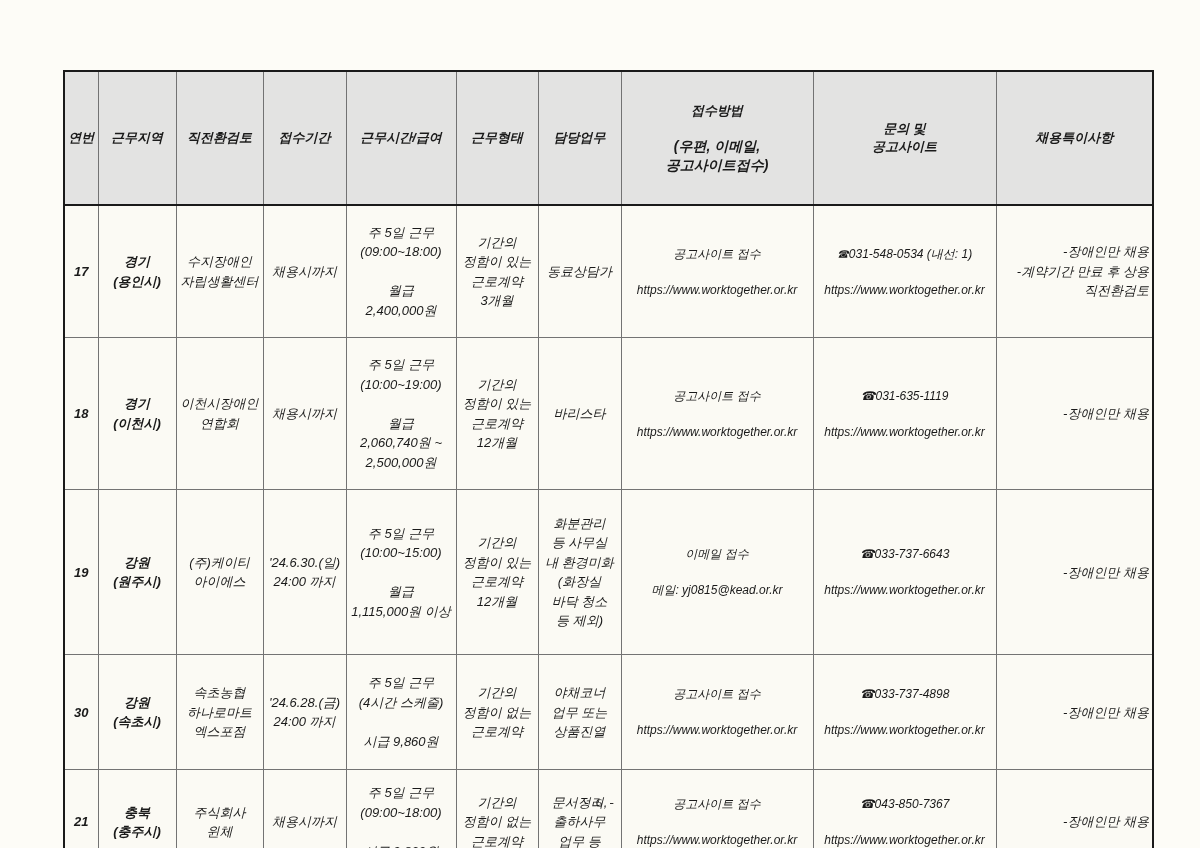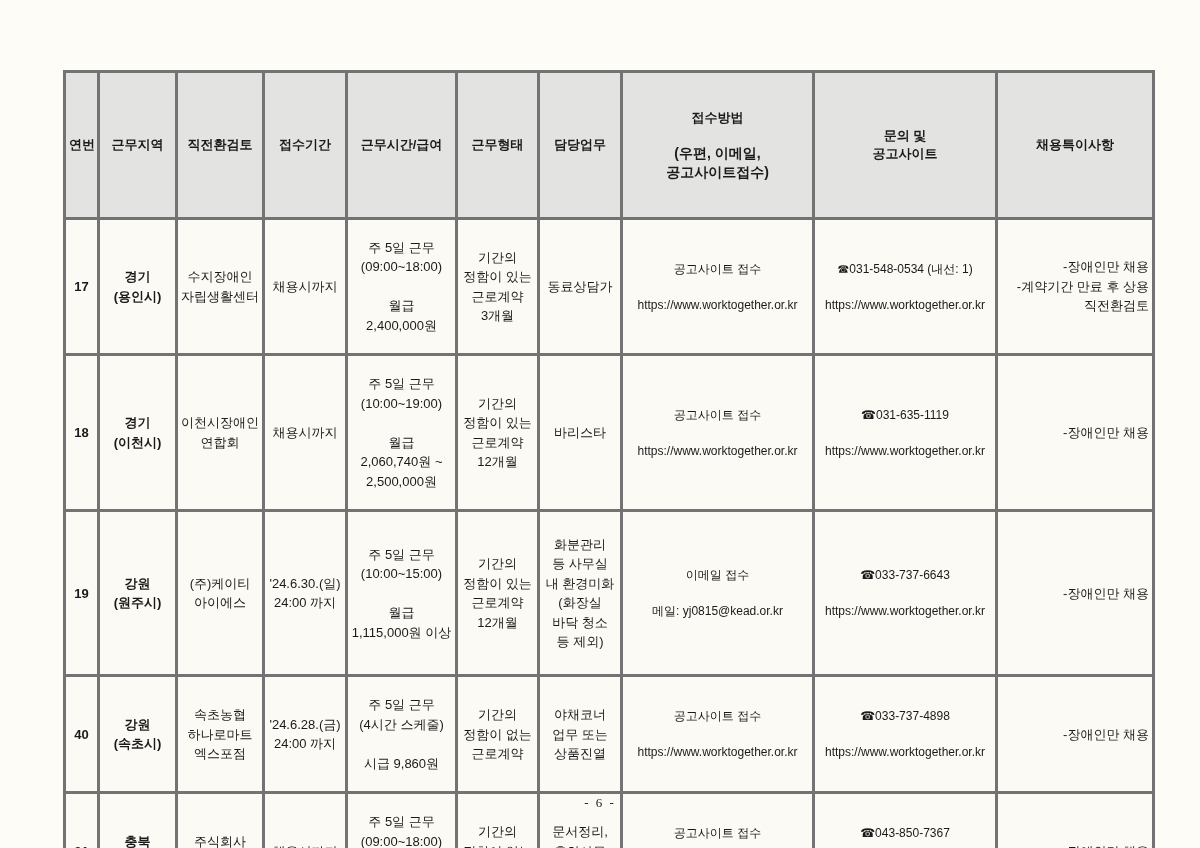--- a/index.html
+++ b/index.html
@@ -12,27 +12,28 @@
   .page { position:relative; width:1200px; height:848px; overflow:hidden; }
 
   table.job-table {
     position:absolute; left:63px; top:70px;
     width:1089px;
     border-collapse:collapse; table-layout:fixed;
     border:2px solid #1a1a1a;
     background:#fbfaf4;
   }
   th, td {
-    border:3px solid #737373;
+    border:1px solid #737373;
     text-align:center; vertical-align:middle;
     white-space:pre-line;
     font-size:13px; line-height:1.5;
-    padding:18px 3px;
+    padding:12px 3px;
     overflow:hidden;
     word-break:keep-all;
+    font-style:italic;
   }
   thead th {
     background:#e3e3e2;
     font-weight:bold;
     border-bottom:2px solid #1a1a1a;
     line-height:1.35;
   }
   thead tr { height:46px; }
   .rh17 { height:133px; }
   .rh18 { height:152px; }
@@ -164,21 +165,21 @@
 등 제외)</td>
         <td class="small">이메일 접수
 
 메일: yj0815@kead.or.kr</td>
         <td class="small">☎033-737-6643
 
 https://www.worktogether.or.kr</td>
         <td class="notes">-장애인만 채용</td>
       </tr>
       <tr class="rh20">
-        <td class="bold">40</td>
+        <td class="bold">30</td>
         <td class="bold">강원
 (속초시)</td>
         <td>속초농협
 하나로마트
 엑스포점</td>
         <td>'24.6.28.(금)
 24:00 까지</td>
         <td>주 5일 근무
 (4시간 스케줄)
 

